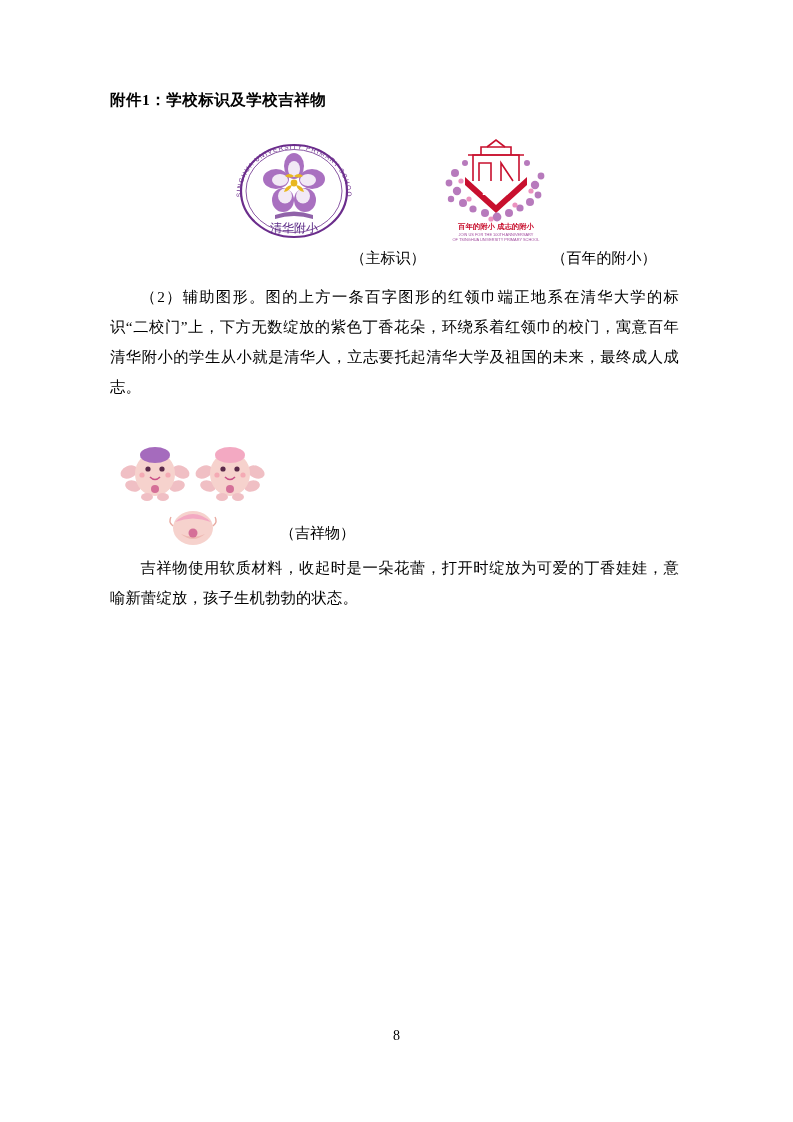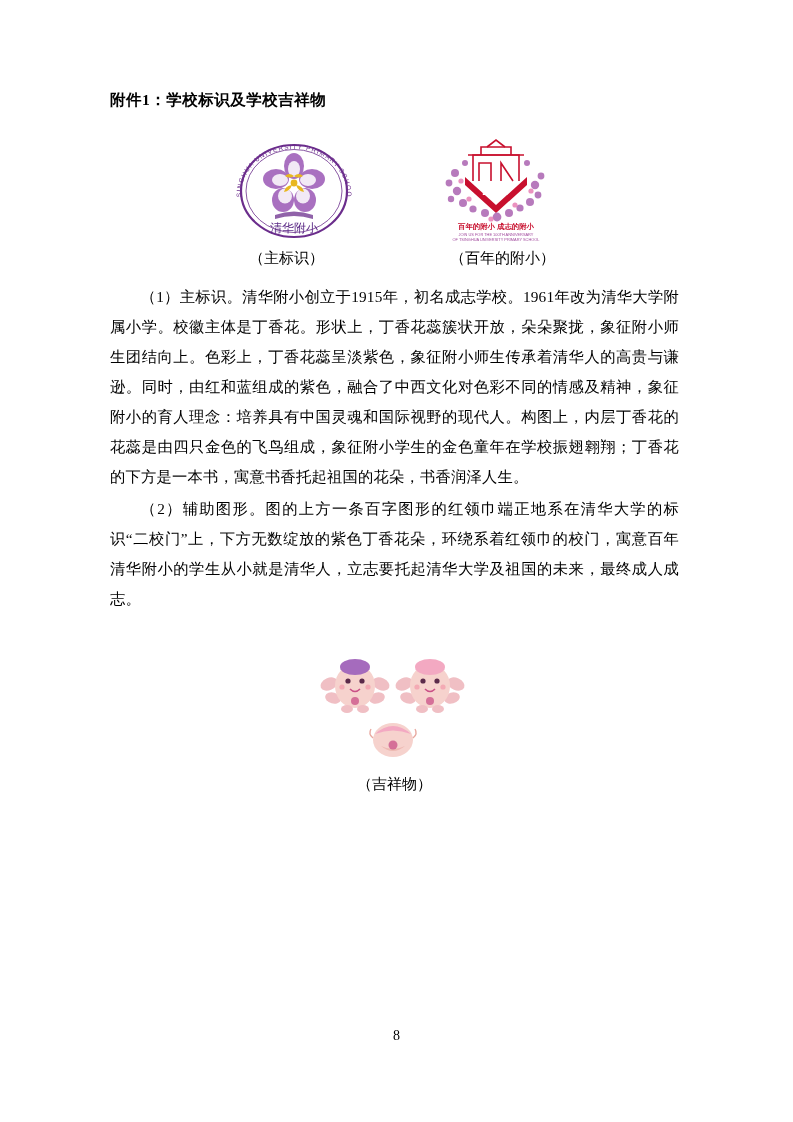--- a/index.html
+++ b/index.html
@@ -38,21 +38,21 @@
     margin-top: 6px;
     margin-bottom: 2px;
   }
   .logo-block {
     display: flex;
     flex-direction: column;
     align-items: center;
   }
   .logo-caption-row {
     display: flex;
-    justify-content: center;
+    justify-content: flex-end;
     gap: 66px;
     margin-top: 6px;
     margin-bottom: 14px;
     font-size: 15px;
   }
   .logo-caption {
     width: 150px;
     text-align: center;
   }
   p.body-text {
@@ -60,22 +60,22 @@
     line-height: 30px;
     margin: 0 0 2px 0;
     text-align: justify;
     text-justify: inter-ideograph;
     text-indent: 2em;
     letter-spacing: 0.2px;
   }
   .mascot-wrap {
     margin-top: 26px;
     display: flex;
-    flex-direction: column;
-    align-items: center;
+    flex-direction: row;
+    align-items: flex-end;
   }
   .mascot-caption {
     font-size: 15px;
     margin-top: 10px;
     margin-bottom: 10px;
     text-align: center;
   }
   .page-number {
     position: absolute;
     bottom: 78px;
@@ -187,21 +187,20 @@
       </svg>
     </div>
 
   </div>
 
   <div class="logo-caption-row">
     <div class="logo-caption">（主标识）</div>
     <div class="logo-caption">（百年的附小）</div>
   </div>
 
-  <p class="body-text">（1）主标识。清华附小创立于1915年，初名成志学校。1961年改为清华大学附属小学。校徽主体是丁香花。形状上，丁香花蕊簇状开放，朵朵聚拢，象征附小师生团结向上。色彩上，丁香花蕊呈淡紫色，象征附小师生传承着清华人的高贵与谦逊。同时，由红和蓝组成的紫色，融合了中西文化对色彩不同的情感及精神，象征附小的育人理念：培养具有中国灵魂和国际视野的现代人。构图上，内层丁香花的花蕊是由四只金色的飞鸟组成，象征附小学生的金色童年在学校振翅翱翔；丁香花的下方是一本书，寓意书香托起祖国的花朵，书香润泽人生。</p>
   <p class="body-text">（2）辅助图形。图的上方一条百字图形的红领巾端正地系在清华大学的标识“二校门”上，下方无数绽放的紫色丁香花朵，环绕系着红领巾的校门，寓意百年清华附小的学生从小就是清华人，立志要托起清华大学及祖国的未来，最终成人成志。</p>
 
   <div class="mascot-wrap">
     <svg width="170" height="125" viewBox="0 0 170 125">
 
       <g transform="translate(45,38)">
         <g fill="#f0bfc4">
           <ellipse cx="-26" cy="6" rx="9" ry="6" transform="rotate(-25 -26 6)"></ellipse>
           <ellipse cx="26" cy="6" rx="9" ry="6" transform="rotate(25 26 6)"></ellipse>
           <ellipse cx="-22" cy="20" rx="8" ry="5.5" transform="rotate(15 -22 20)"></ellipse>
@@ -245,16 +244,17 @@
         <path d="M -18,-6 q 18,-16 36,0 q -18,-7 -36,0 z" fill="#f3a9c2"></path>
         <path d="M -12,6 q 12,10 24,0 q -12,6 -24,0 z" fill="#e8a9a0" opacity="0.6"></path>
         <circle cx="0" cy="5" r="4.5" fill="#c94f86" opacity="0.75"></circle>
         <path d="M -20,-2 q -5,-4 -2,-9" stroke="#e8a9a0" stroke-width="1.4" fill="none"></path>
         <path d="M 20,-2 q 5,-4 2,-9" stroke="#e8a9a0" stroke-width="1.4" fill="none"></path>
       </g>
     </svg>
     <div class="mascot-caption">（吉祥物）</div>
   </div>
 
+  <p class="body-text">吉祥物使用软质材料，收起时是一朵花蕾，打开时绽放为可爱的丁香娃娃，意喻新蕾绽放，孩子生机勃勃的状态。</p>
 
   <div class="page-number">8</div>
 
 </div>
 
 </body></html>

